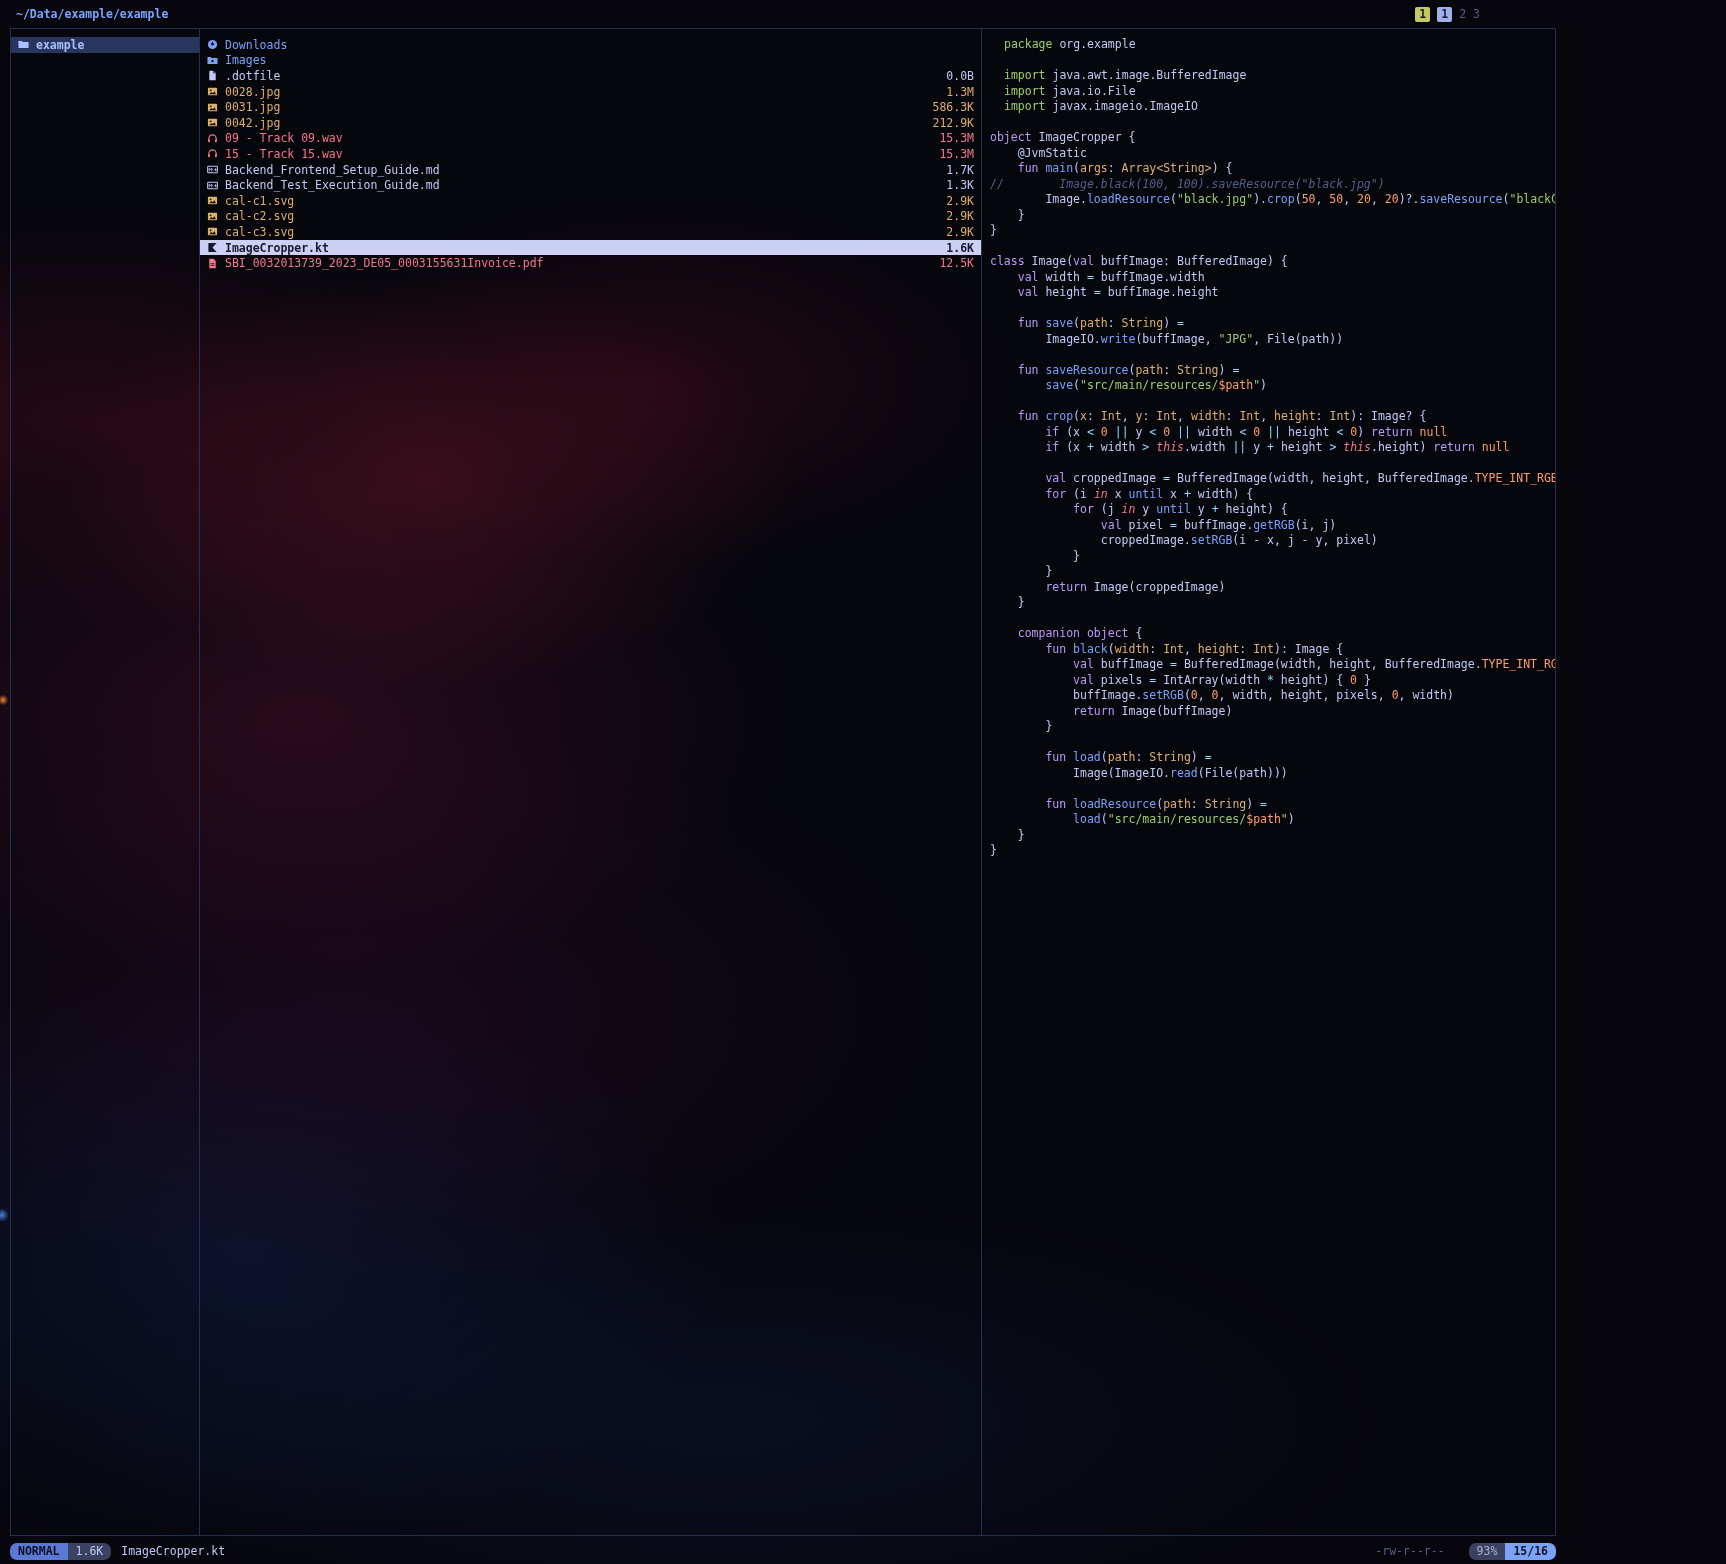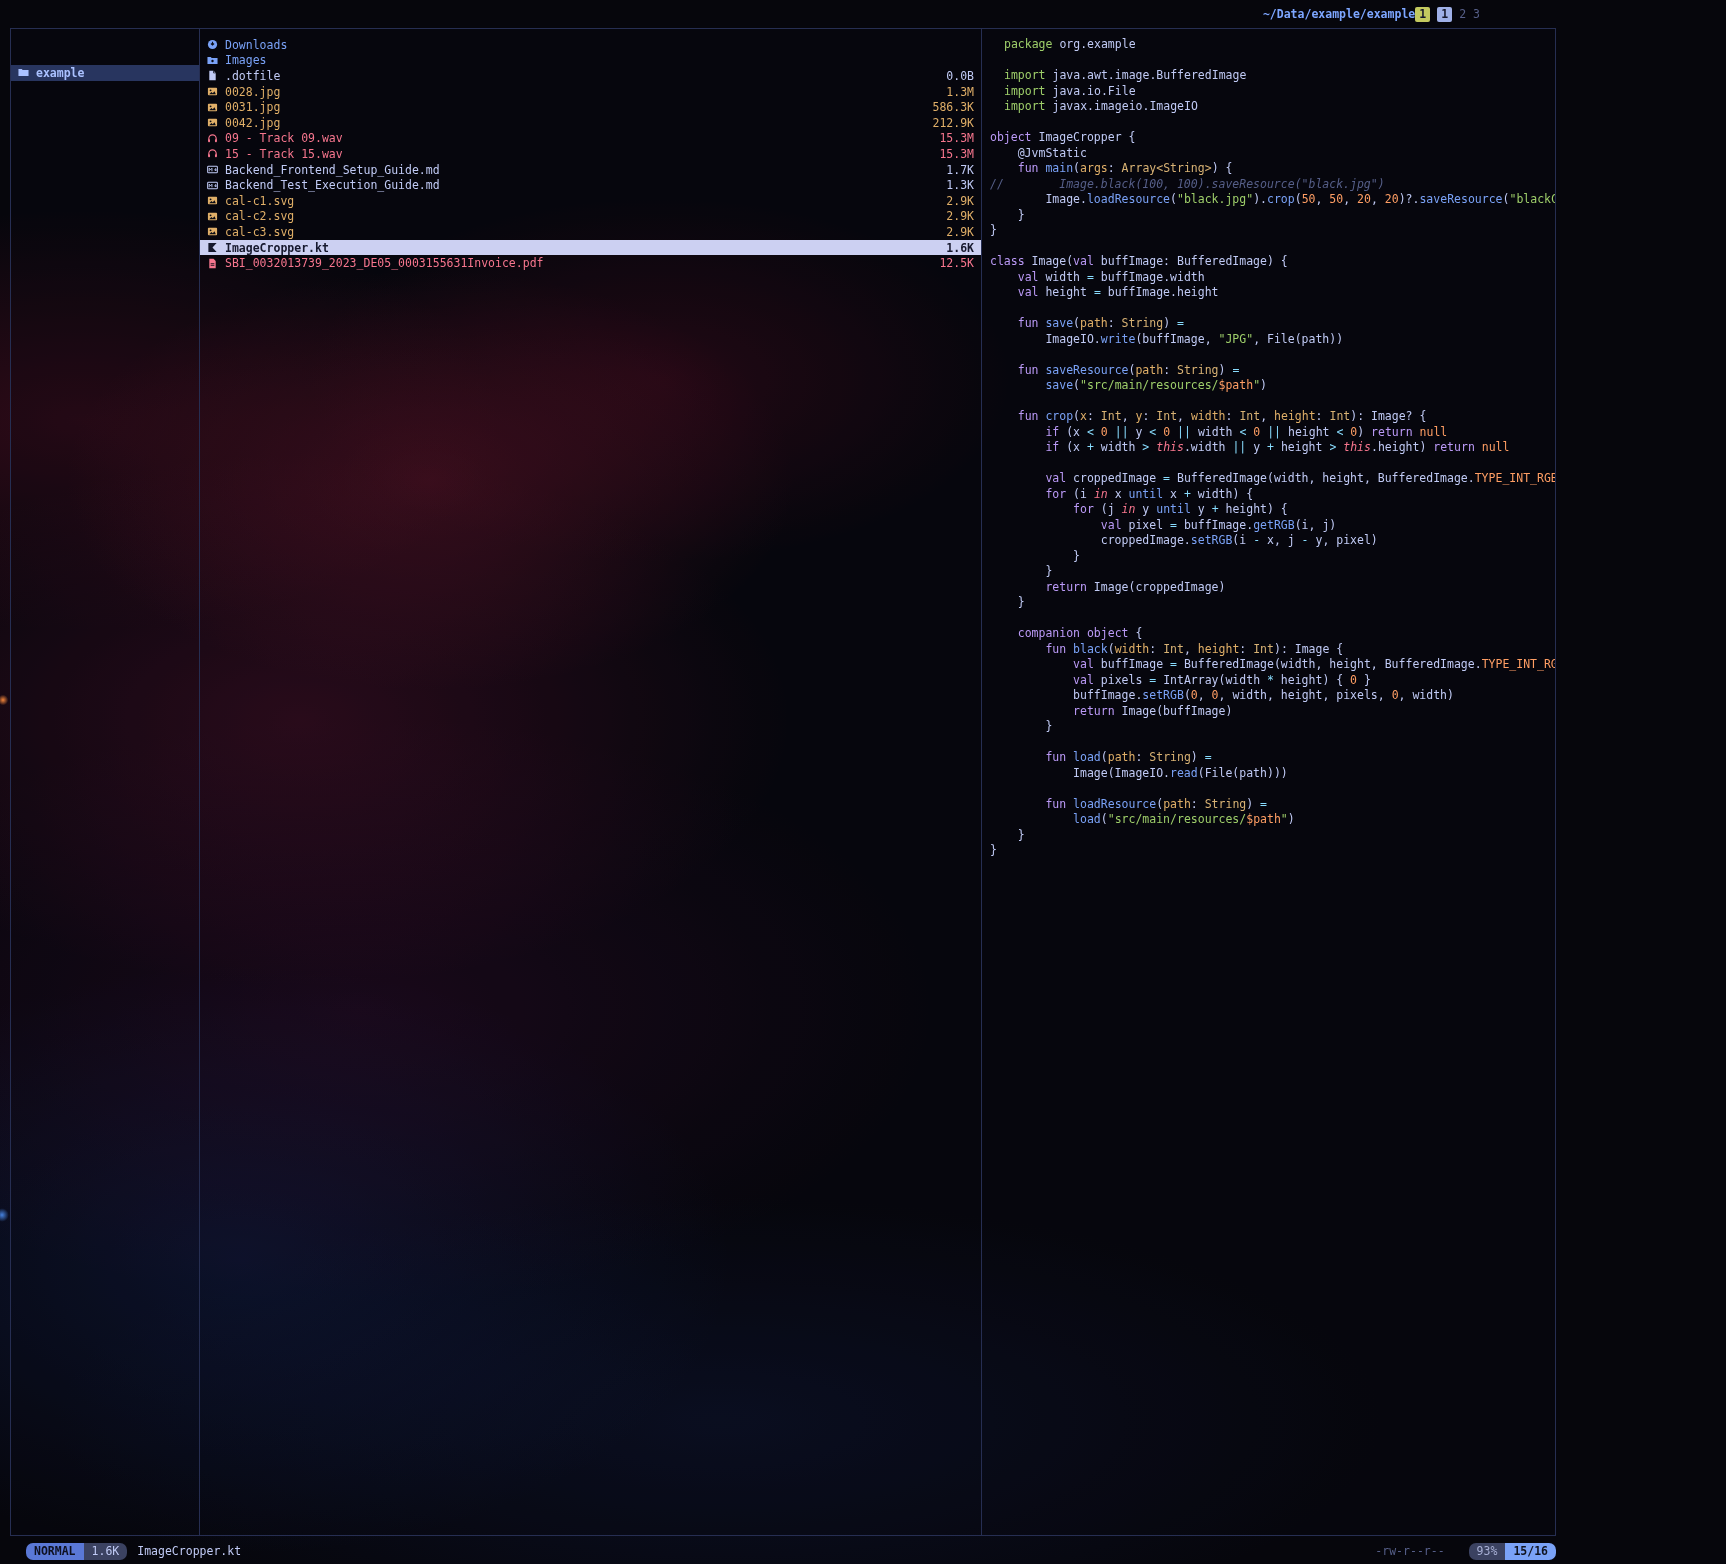--- a/index.html
+++ b/index.html
@@ -15,21 +15,21 @@
       radial-gradient(ellipse 700px 380px at 300px 720px, rgba(150,25,70,.32), transparent 70%),
       radial-gradient(ellipse 500px 260px at 660px 380px, rgba(130,15,45,.30), transparent 70%),
       radial-gradient(ellipse 820px 420px at 360px 1010px, rgba(120,20,90,.22), transparent 70%),
       radial-gradient(ellipse 700px 420px at 240px 1260px, rgba(30,60,150,.28), transparent 70%),
       radial-gradient(ellipse 950px 320px at 720px 1420px, rgba(25,45,110,.26), transparent 70%),
       radial-gradient(ellipse 600px 300px at 80px 420px, rgba(140,20,50,.30), transparent 70%),
       #06060c;
   }
   .topbar {
     position:absolute; top:0; left:0; width:1488px; height:28px;
-    display:flex; align-items:center; justify-content:flex-end;
+    display:flex; align-items:center; justify-content:space-between;
     padding:0 8px 0 16px;
   }
   .path { color:#7da6ff; font-weight:bold; }
   .tabs { display:flex; align-items:center; gap:7px; }
   .tbadge { display:inline-block; padding:0 4px; border-radius:2px; font-weight:bold; line-height:15px; }
   .tb-count { background:#c3c95f; color:#15172a; }
   .tb-active { background:#9fb0e8; color:#15172a; }
   .tplain { color:#565f89; }
   .panes {
     position:absolute; top:28px; left:10px; width:1546px; height:1508px;
@@ -41,21 +41,21 @@
   .pane-preview{ flex:1; border-left:none; }
   .pane-inner { padding-top:8px; }
   .prow, .frow {
     height:15.6px; display:flex; align-items:center; gap:7px;
     padding:0 7px; white-space:nowrap;
   }
   .ficon { width:11px; height:11px; flex:0 0 11px; display:flex; align-items:center; }
   .ficon svg { width:11px; height:11px; display:block; }
   .fname { flex:1; overflow:hidden; text-overflow:clip; }
   .fsize { text-align:right; }
-  .prow.selected-parent { background:#28355f; color:#aac1ff; font-weight:bold;margin-top:28px; }
+  .prow.selected-parent { background:#28355f; color:#aac1ff; font-weight:bold; }
   .t-dir   { color:#7aa2f7; }
   .t-image { color:#e0af68; }
   .t-audio { color:#f7768e; }
   .t-file  { color:#c0caf5; }
   .t-pdf   { color:#f7768e; }
   .frow.selected { background:#ccd0f2; color:#16182d; font-weight:bold; }
   .code { padding:8px 0 0 8px; }
   .code-line { height:15.5px; line-height:15.5px; white-space:pre; overflow:hidden; }
   .tk-p   { color:#c0caf5; }
   .tk-kw  { color:#bb9af7; }
@@ -68,21 +68,21 @@
   .tk-par { color:#e0af68; }
   .tk-ty  { color:#d8b274; }
   .tk-op  { color:#89ddff; }
   .tk-ths { color:#f7768e; font-style:italic; }
   .statusbar {
     position:absolute; bottom:0; left:10px; width:1546px; height:26px;
     display:flex; align-items:center; justify-content:space-between;
   }
   .sb-left, .sb-right { display:flex; align-items:center; }
   .badge { display:inline-block; padding:1px 8px; line-height:15px; }
-  .badge-mode { background:#5a78d6; color:#0e1020; font-weight:bold; border-radius:7px 0 0 7px;margin-left:16px; }
+  .badge-mode { background:#5a78d6; color:#0e1020; font-weight:bold; border-radius:7px 0 0 7px; }
   .badge-size { background:#3b4261; color:#c0caf5; border-radius:0 7px 7px 0; }
   .sb-filename { margin-left:10px; color:#c0caf5; }
   .sb-perms { color:#565f89; margin-right:24px; }
   .badge-percent { background:#3b4261; color:#a9b1d6; border-radius:7px 0 0 7px; }
   .badge-position { background:#7aa2f7; color:#10131f; font-weight:bold; border-radius:0 7px 7px 0; }
 </style>
 </head>
 <body>
 
 <header class="topbar">

